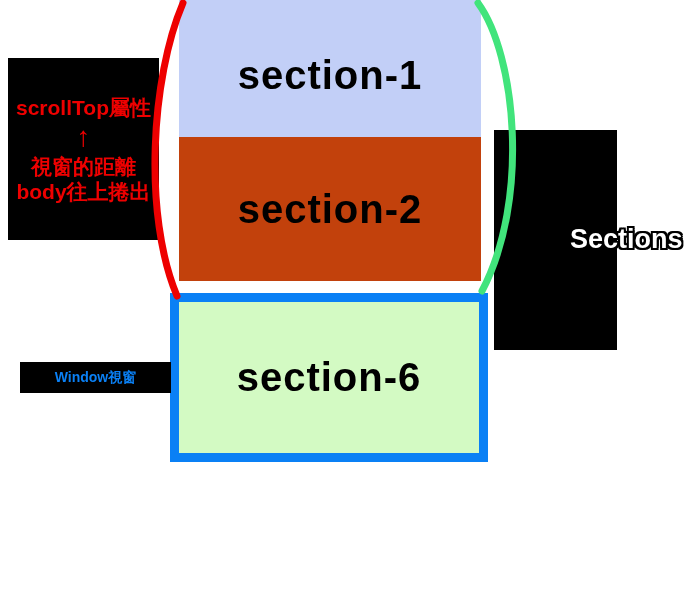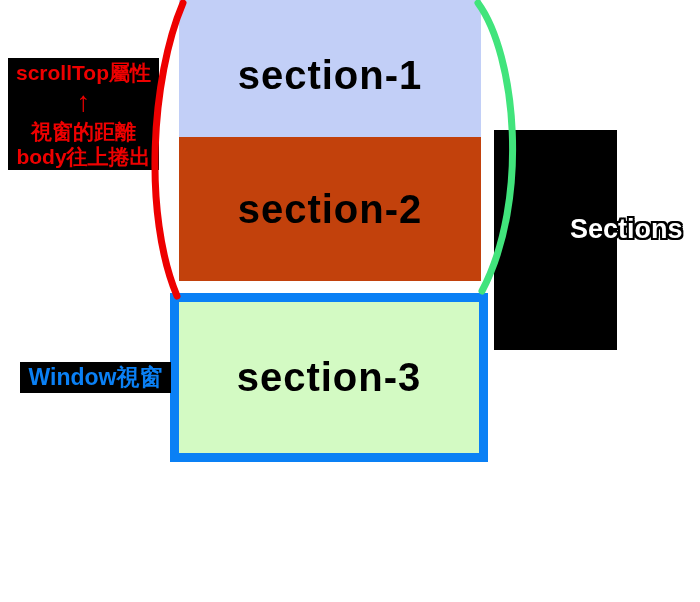--- a/index.html
+++ b/index.html
@@ -48,48 +48,48 @@
     font-weight: bold;
     color: #000000;
     letter-spacing: 1px;
     z-index: 2;
   }
 
   
   .black-box { position: absolute; background: #000000; z-index: 3; }
 
   .scrolltop-box {
-    left: 8px; top: 58px; width: 151px; height: 112px;
+    left: 8px; top: 58px; width: 151px; height: 182px;
     display: flex;
     flex-direction: column;
     align-items: center;
     justify-content: center;
     text-align: center;
     color: #ee0000;
     font-weight: bold;
   }
   .scrolltop-box .line  { font-size: 21px; line-height: 25px; white-space: nowrap; }
   .scrolltop-box .arrow { font-size: 28px; line-height: 30px; margin: 2px 0; }
 
   .window-label-box {
     left: 20px; top: 362px; width: 151px; height: 31px;
     display: flex;
     align-items: center;
     justify-content: center;
     color: #0a80f5;
-    font-size: 23px;
+    font-size: 14px;
     font-weight: bold;
     white-space: nowrap;
   }
 
   .right-box { left: 494px; top: 130px; width: 123px; height: 220px; }
 
   .right-box-label {
     position: absolute;
-    left: 570px; top: 214px;
+    left: 570px; top: 224px;
     z-index: 4;
     font-size: 27px;
     font-weight: bold;
     color: #ffffff;
     white-space: nowrap;
     text-shadow:
       2px 0 0 #000, -2px 0 0 #000, 0 2px 0 #000, 0 -2px 0 #000,
       2px 2px 0 #000, -2px -2px 0 #000, 2px -2px 0 #000, -2px 2px 0 #000;
   }
 
@@ -108,21 +108,21 @@
 <div class="canvas">
 
   <div class="section section-1">
     <span>section-1</span>
   </div>
   <div class="section section-2">
     <span>section-2</span>
   </div>
 
   <div class="viewport-box">
-    <span>section-3</span>
+    <span>section-6</span>
   </div>
 
   <div class="black-box scrolltop-box">
     <div class="line">scrollTop屬性</div>
     <div class="arrow">↑</div>
     <div class="line">視窗的距離</div>
     <div class="line">body往上捲出</div>
   </div>
 
   <div class="black-box window-label-box">

